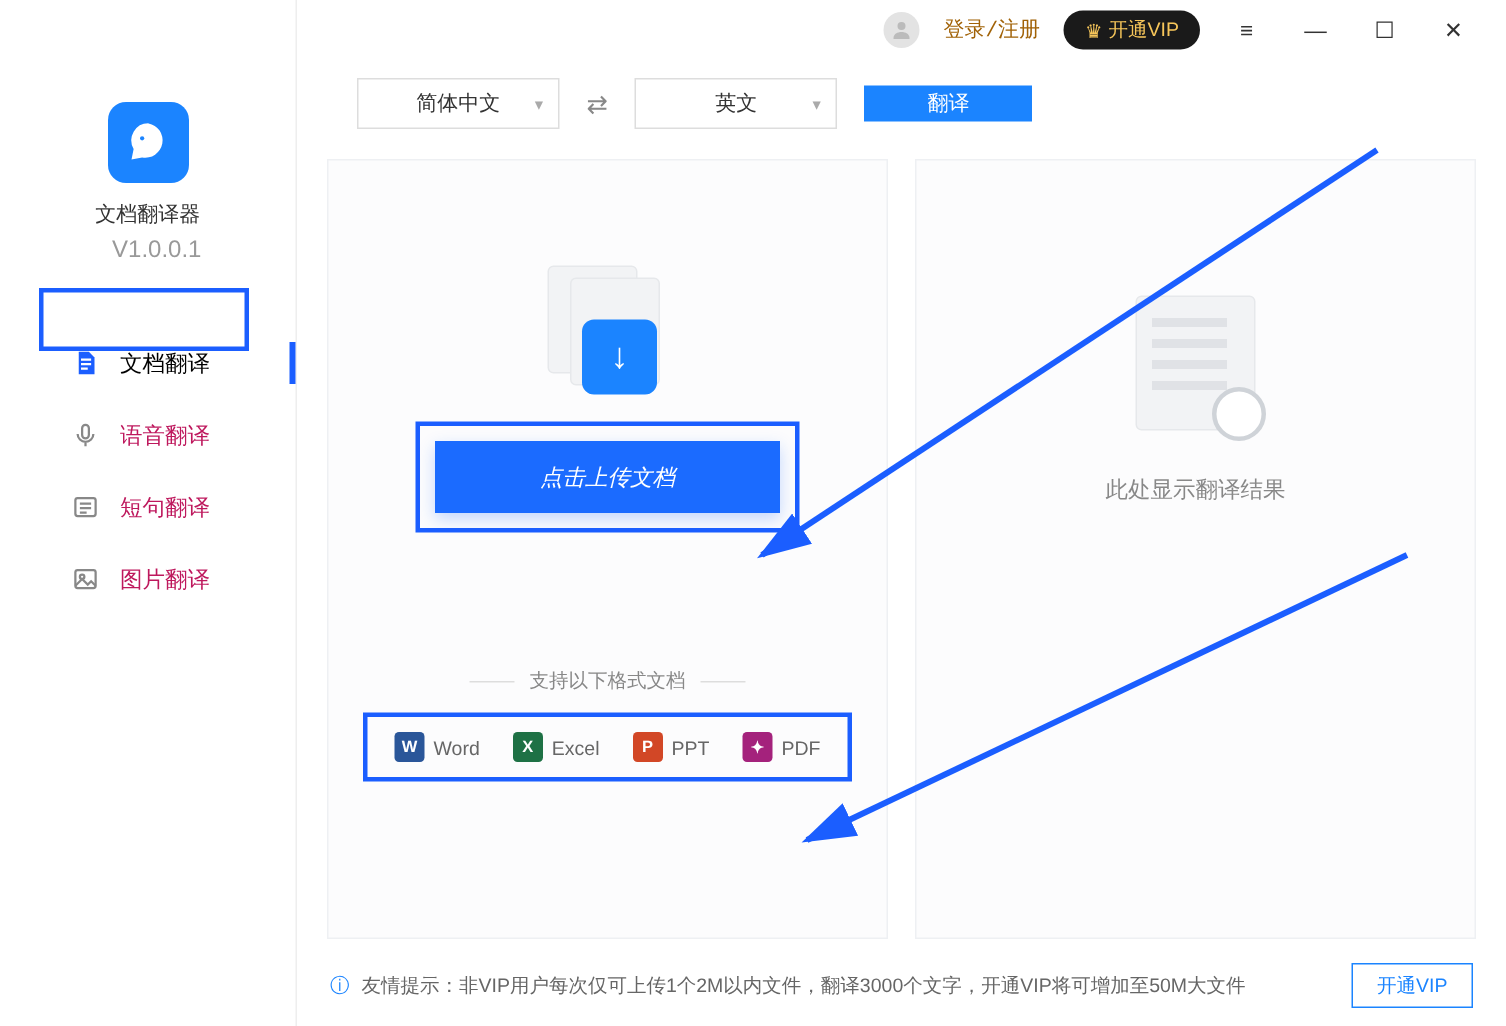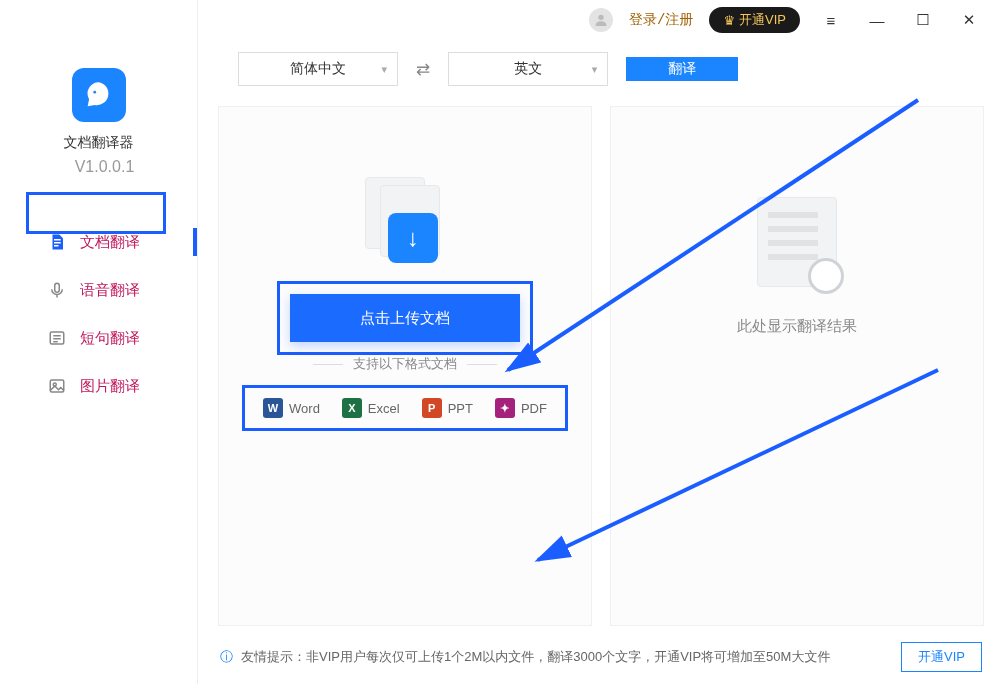--- a/index.html
+++ b/index.html
@@ -14,48 +14,48 @@
 
 .sidebar { position: absolute; left: 0; top: 0; width: 198px; height: 684px; background: #fff; border-right: 1px solid #eee; }
 .logo-area { text-align: center; padding-top: 68px; }
 .logo-icon { width: 54px; height: 54px; background: #1b84ff; border-radius: 12px; margin: 0 auto 12px; display: flex; align-items: center; justify-content: center; }
 .app-name { font-size: 14px; color: #333; margin-bottom: 6px; }
 .app-ver { font-size: 16px; color: #999; margin-left: 12px; }
 
 .navlist { margin-top: 42px; }
 .navitem { height: 48px; display: flex; align-items: center; padding-left: 46px; gap: 12px; font-size: 15px; color: #be185d; position: relative; }
 .navitem .nicon { width: 22px; height: 22px; display: flex; align-items: center; justify-content: center; color: #888; }
-.navitem.active { color: #be185d; }
+.navitem.active { color: #000000; }
 .navitem.active .nicon { color: #1b5eff; }
 .navitem.active::after { content: ""; position: absolute; right: 0; top: 10px; width: 4px; height: 28px; background: #1b5eff; }
 .nav-highlight { position: absolute; top: 192px; left: 26px; width: 140px; height: 42px; border: 3px solid #1b5eff; pointer-events: none; }
 
 .main { position: absolute; left: 198px; top: 0; right: 0; bottom: 0; }
 
 .langbar { display: flex; align-items: center; gap: 18px; padding: 52px 0 0 40px; }
-.lang-select { width: 160px; height: 34px; border: 1px solid #ddd; display: flex; align-items: center; justify-content: center; font-size: 14px; color: #333; position: relative; background: #fff; }
+.lang-select { width: 135px; height: 34px; border: 1px solid #ddd; display: flex; align-items: center; justify-content: center; font-size: 14px; color: #333; position: relative; background: #fff; }
 .lang-select .caret { position: absolute; right: 10px; color: #aaa; font-size: 11px; }
 .swap { color: #888; font-size: 17px; }
 .translate-btn { width: 112px; height: 24px; background: #1b84ff; color: #fff; display: flex; align-items: center; justify-content: center; font-size: 14px; border: none; }
 
 .panels { display: flex; gap: 18px; padding: 20px 20px 0 20px; }
 .panel { flex: 1; background: #fcfcfd; border: 1px solid #eef0f3; height: 520px; display: flex; flex-direction: column; align-items: center; position: relative; }
 
 .docstack { margin-top: 70px; position: relative; width: 90px; height: 90px; }
 .docstack .page { position: absolute; width: 60px; height: 72px; background: #f2f3f5; border: 1px solid #e6e8eb; border-radius: 4px; }
 .docstack .page.p1 { left: 5px; top: 0; }
 .docstack .page.p2 { left: 20px; top: 8px; }
 .docstack .badge { position: absolute; left: 28px; top: 36px; width: 50px; height: 50px; background: #1b84ff; border-radius: 8px; display: flex; align-items: center; justify-content: center; color: #fff; font-size: 24px; }
 
 .drag-text { margin-top: 40px; font-size: 14px; color: #777; text-align: center; line-height: 1.7; }
 
 .upload-btn-wrap { margin-top: 14px; padding: 10px; border: 3px solid #1b5eff; }
-.upload-btn { width: 230px; height: 48px; background: #1b6bff; color: #fff; display: flex; align-items: center; justify-content: center; font-size: 15px; border: none; box-shadow: 0 4px 10px rgba(27,107,255,0.25); }
-
-.formats-title { font-size: 13px; color: #888; display: flex; align-items: center; gap: 10px; }
+.upload-btn { width: 230px; height: 48px; background: #1b6bff; color: #fff; display: flex; align-items: center; justify-content: center; font-size: 15px; border: none; box-shadow: 0 4px 10px rgba(27,107,255,0.25); font-style: italic; }
+
+.formats-title { margin-top: 90px; font-size: 13px; color: #888; display: flex; align-items: center; gap: 10px; }
 .formats-title::before, .formats-title::after { content: ""; width: 30px; height: 1px; background: #ddd; display: inline-block; }
 
 .formats-row { margin-top: 12px; display: flex; gap: 22px; border: 3px solid #1b5eff; padding: 10px 18px; }
 .fmt { display: flex; align-items: center; gap: 6px; font-size: 13px; color: #666; }
 .fmt .ficon { width: 20px; height: 20px; border-radius: 3px; display: flex; align-items: center; justify-content: center; color: #fff; font-size: 11px; font-weight: bold; }
 .fw { background: #2a5699; } .fe { background: #1e7145; } .fp { background: #d24726; } .fd { background: #a4227c; }
 
 .result-placeholder { color: #888; font-size: 15px; margin-top: 210px; }
 .result-icon { position: absolute; top: 90px; width: 80px; height: 90px; background: #f2f3f5; border: 1px solid #e6e8eb; border-radius: 4px; }
 .result-icon::before { content:""; position:absolute; left:10px; top:14px; width:50px; height:6px; background:#e0e2e6; box-shadow: 0 14px 0 #e0e2e6, 0 28px 0 #e0e2e6, 0 42px 0 #e0e2e6; }

